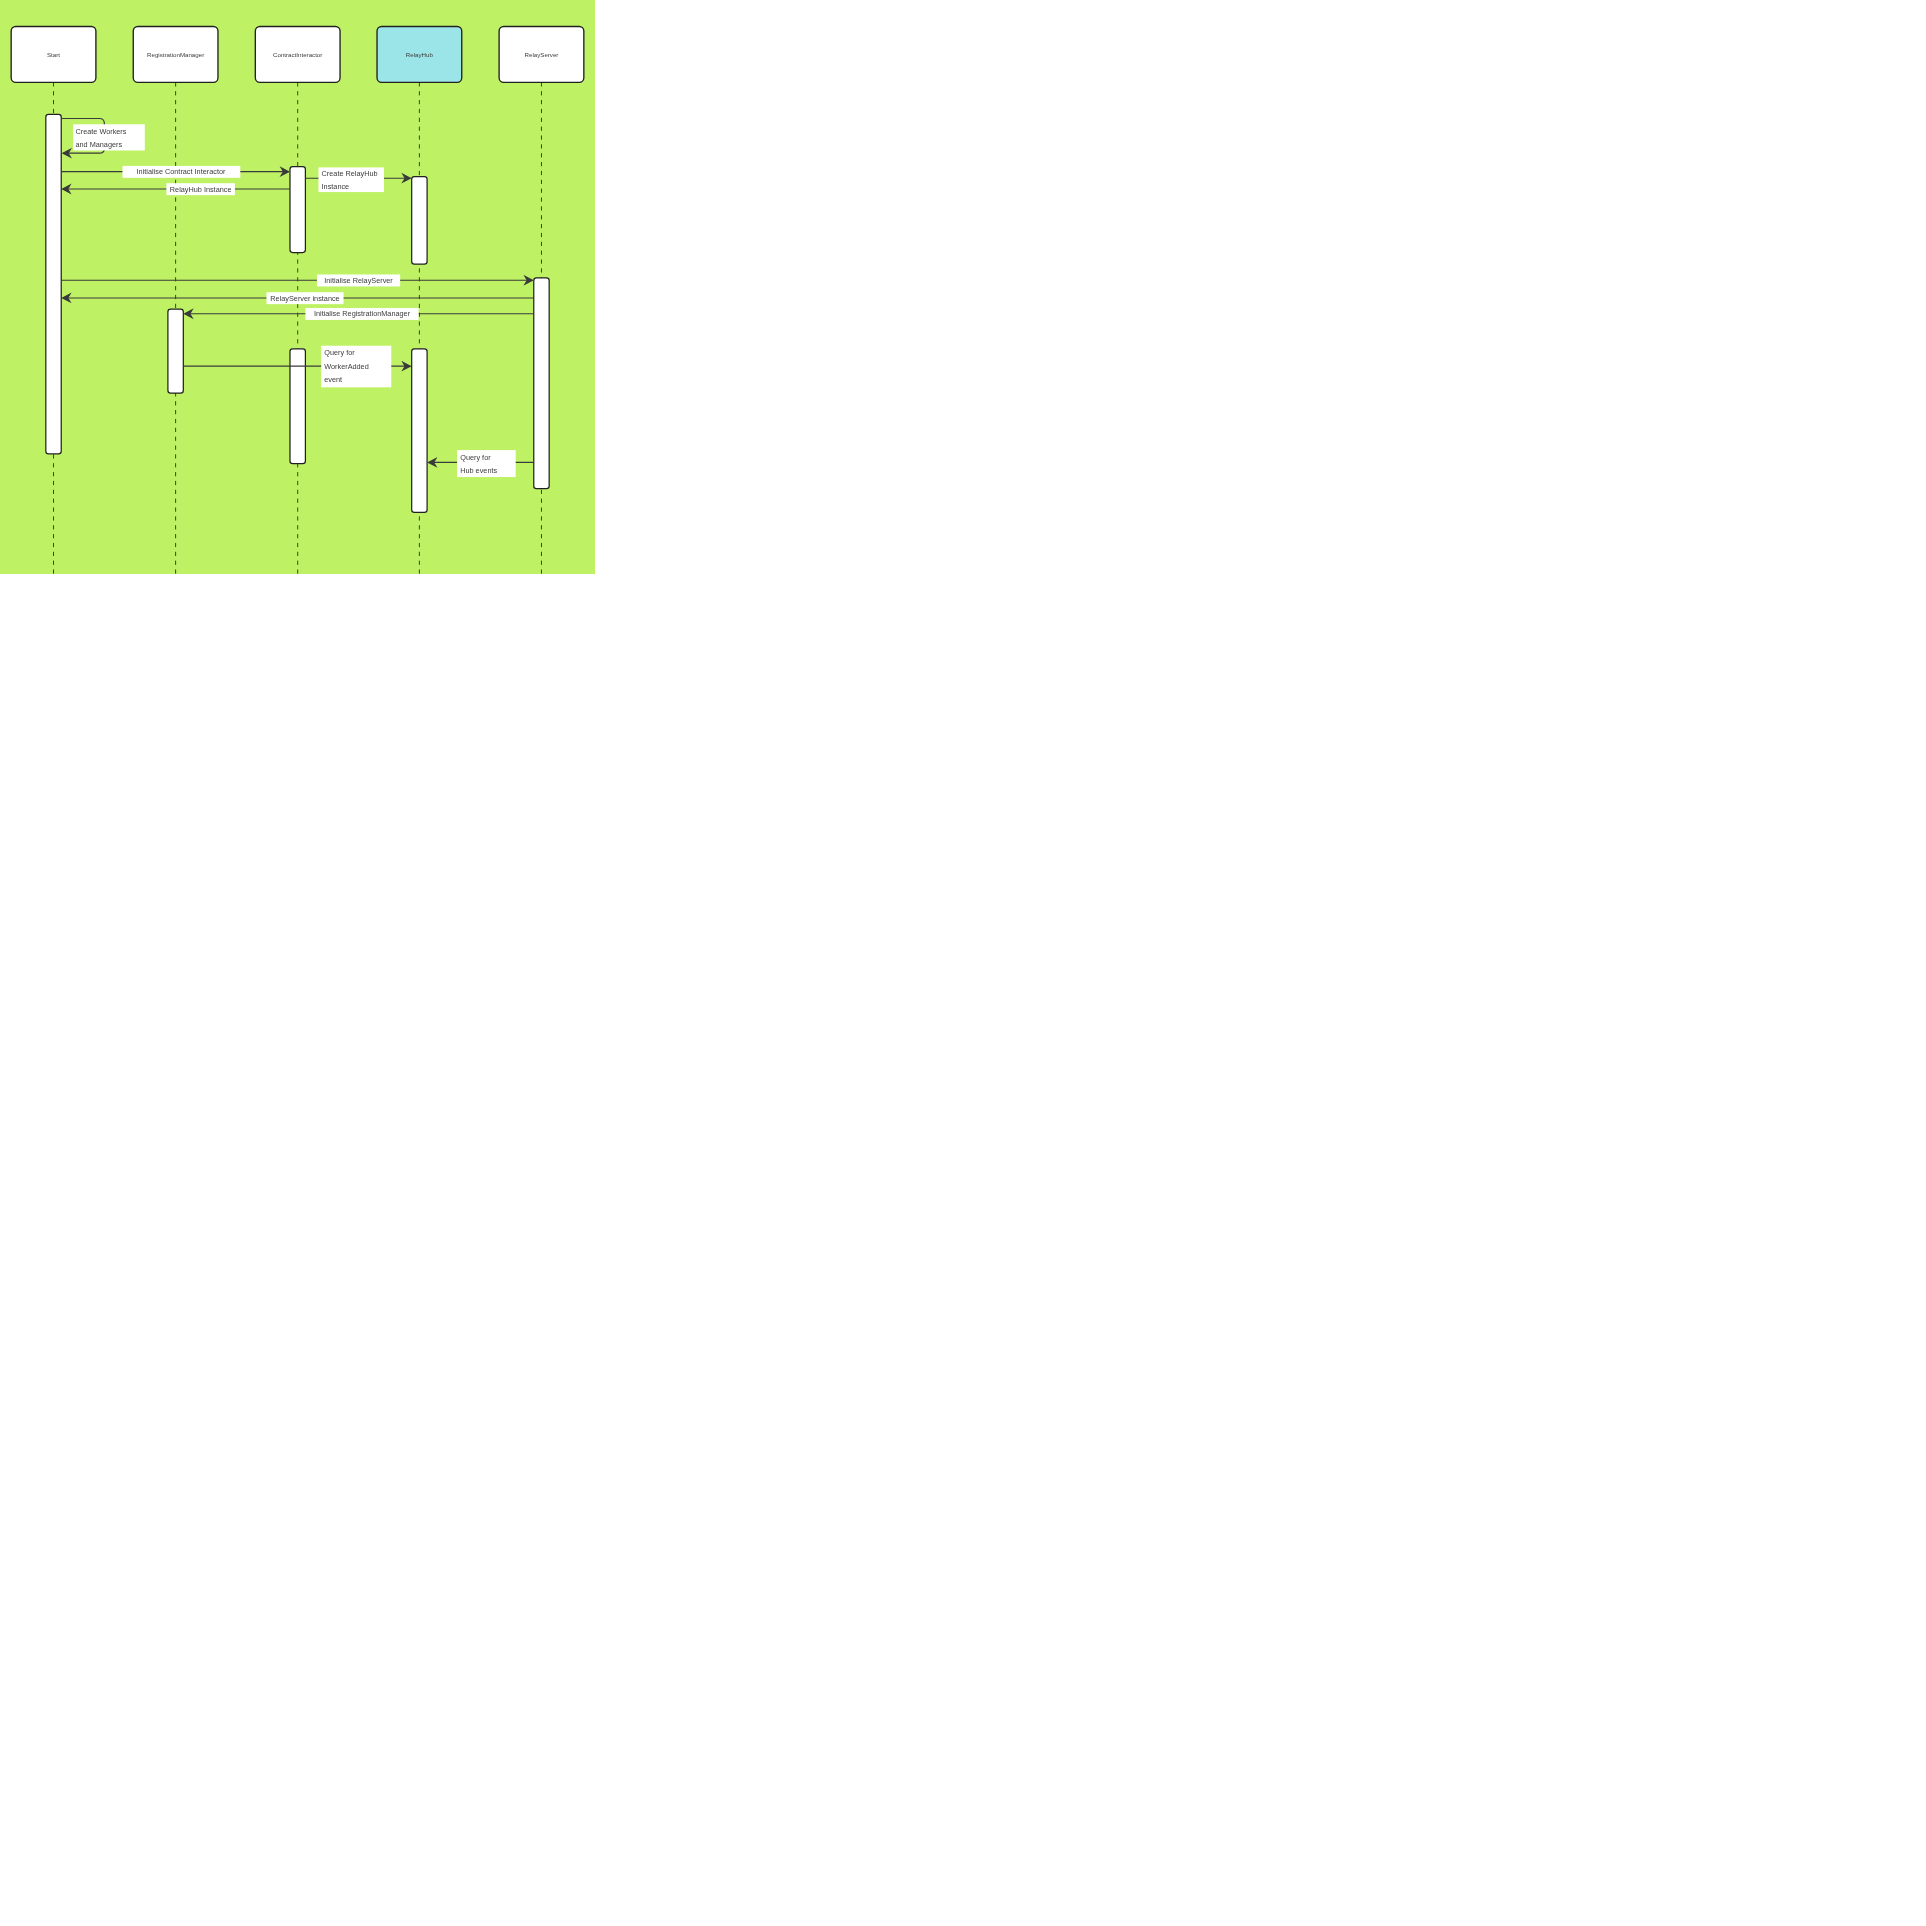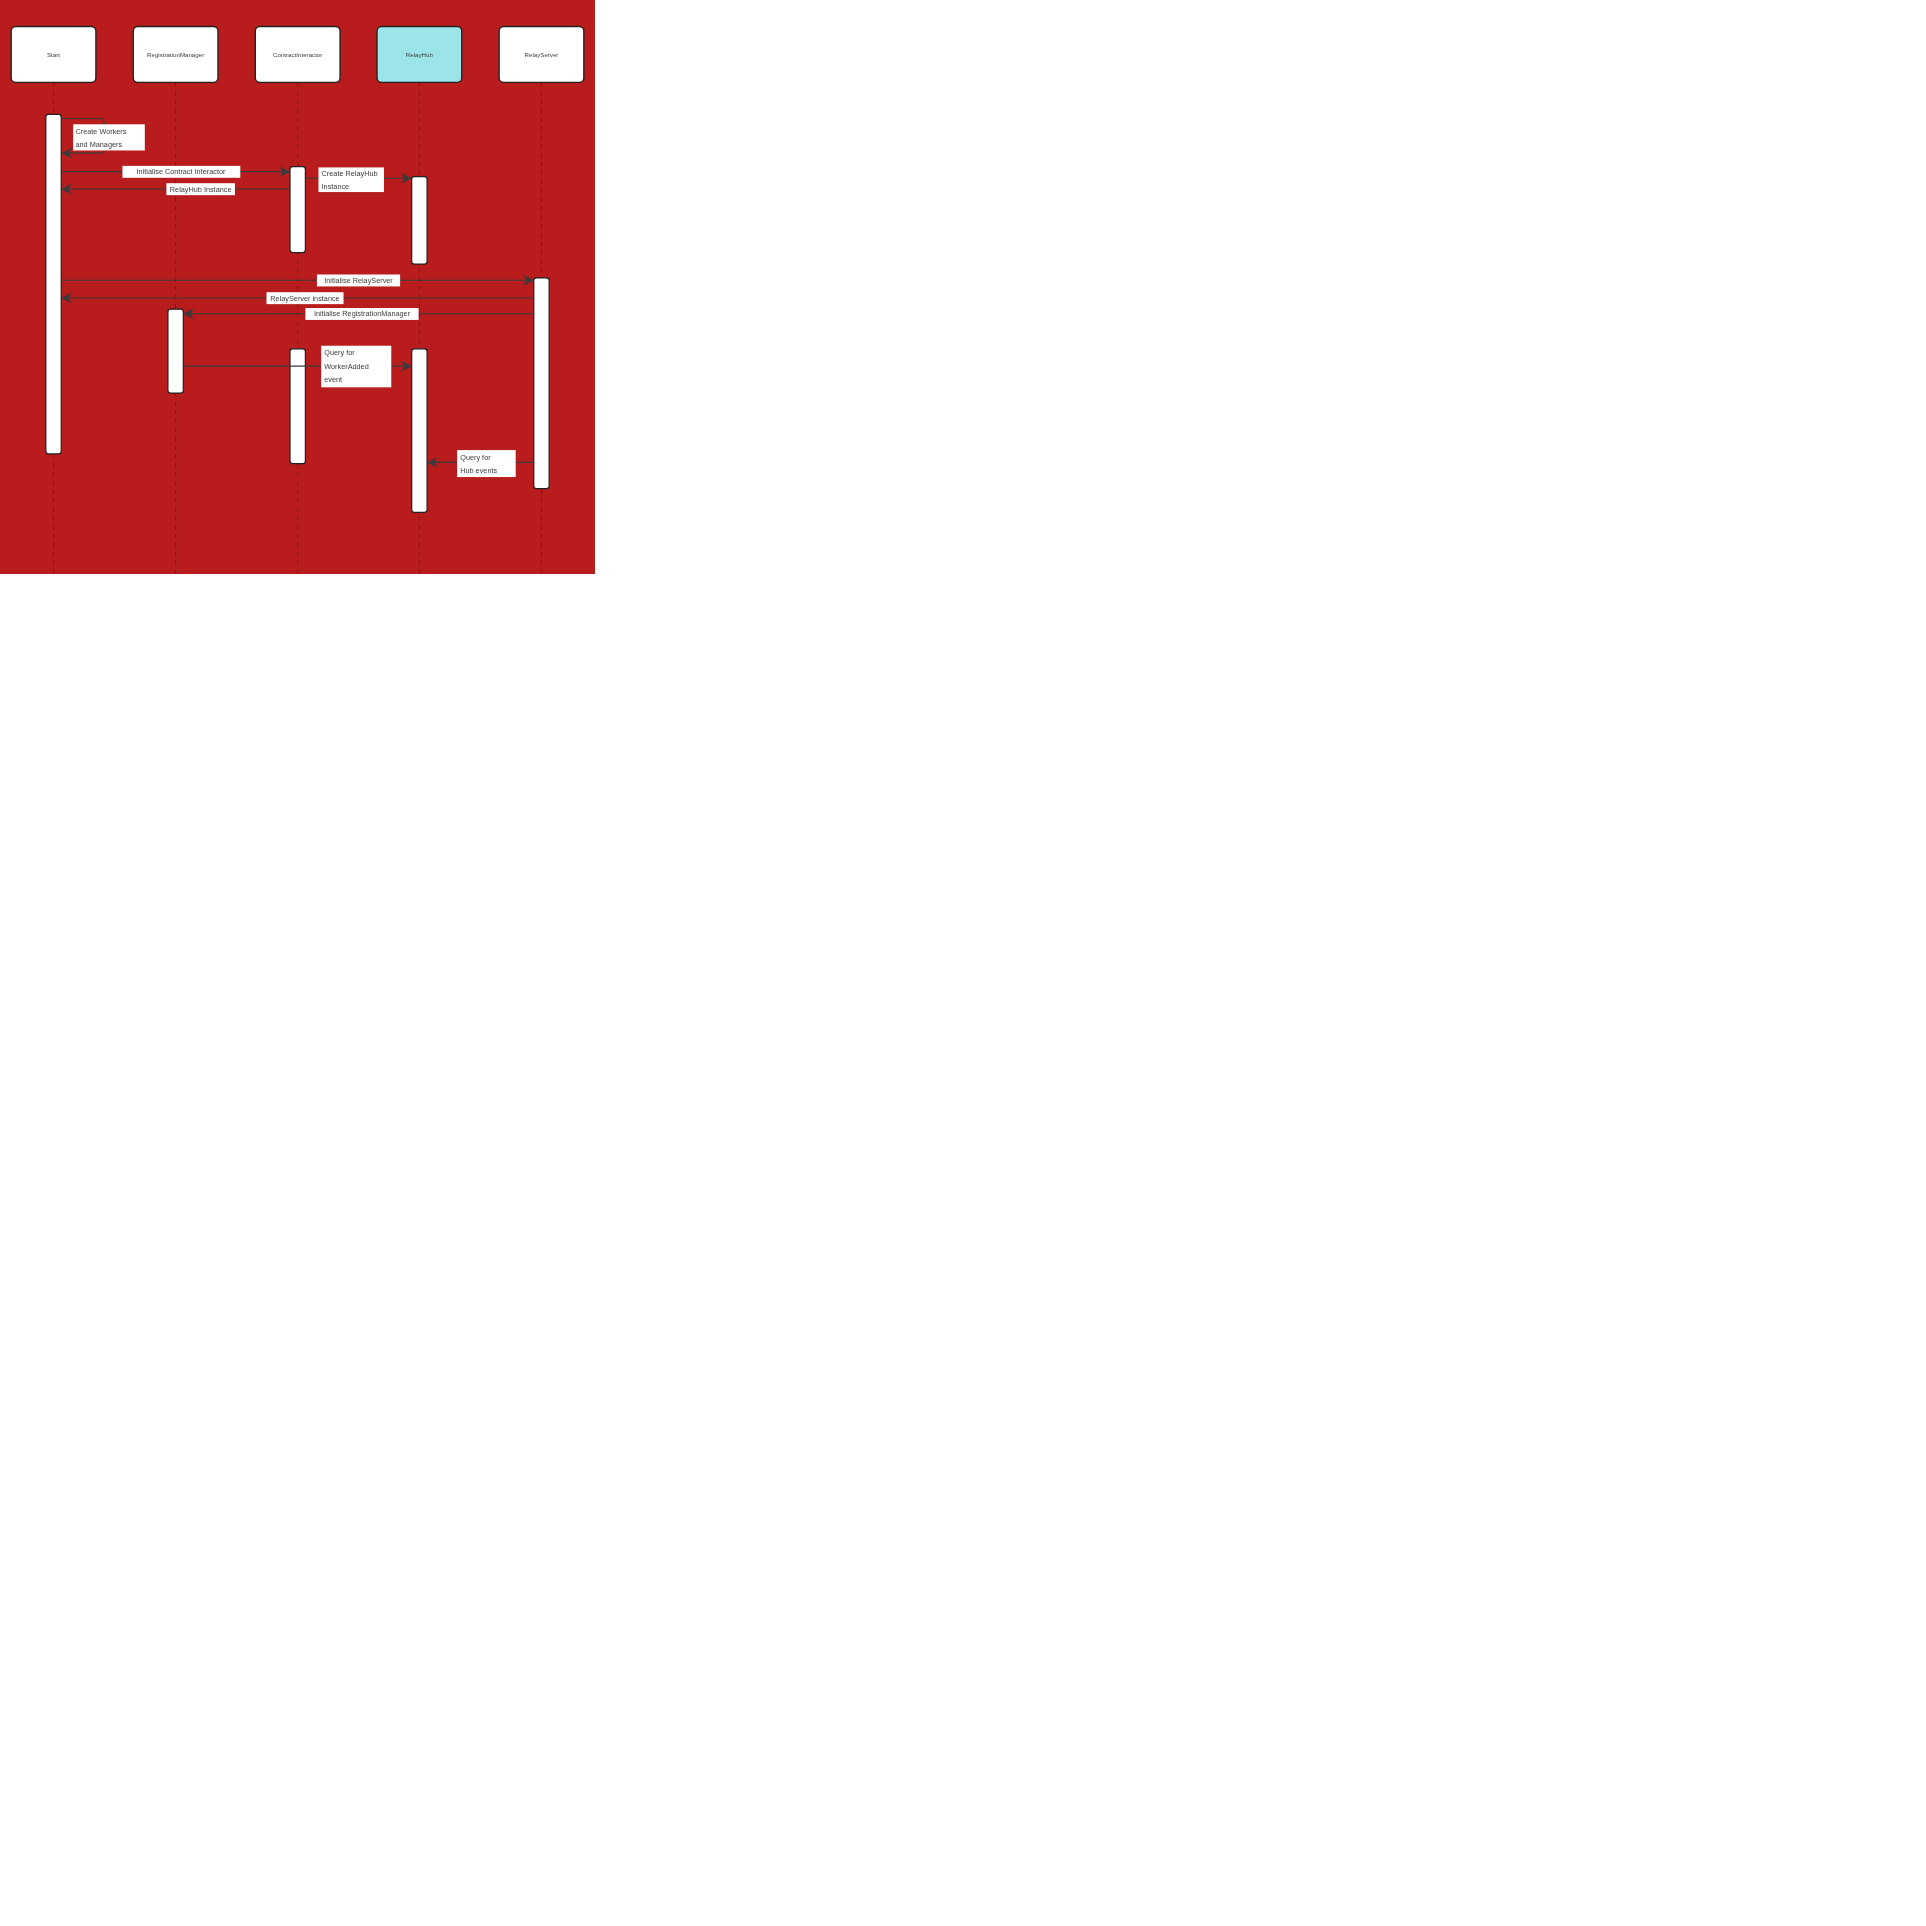--- a/index.html
+++ b/index.html
@@ -5,21 +5,21 @@
   html, body {
     margin: 0;
     padding: 0;
     background: #ffffff;
     font-family: "Liberation Sans", sans-serif;
   }
   .canvas {
     position: relative;
     width: 595px;
     height: 574px;
-    background: #b91c1c;
+    background: #bef264;
     overflow: hidden;
   }
   svg { display: block; }
   text {
     font-family: "Liberation Sans", sans-serif;
     fill: #3c3c3c;
   }
   .actor-label { font-size: 16px; }
   .msg-label   { font-size: 19px; }
   .lifeline {

